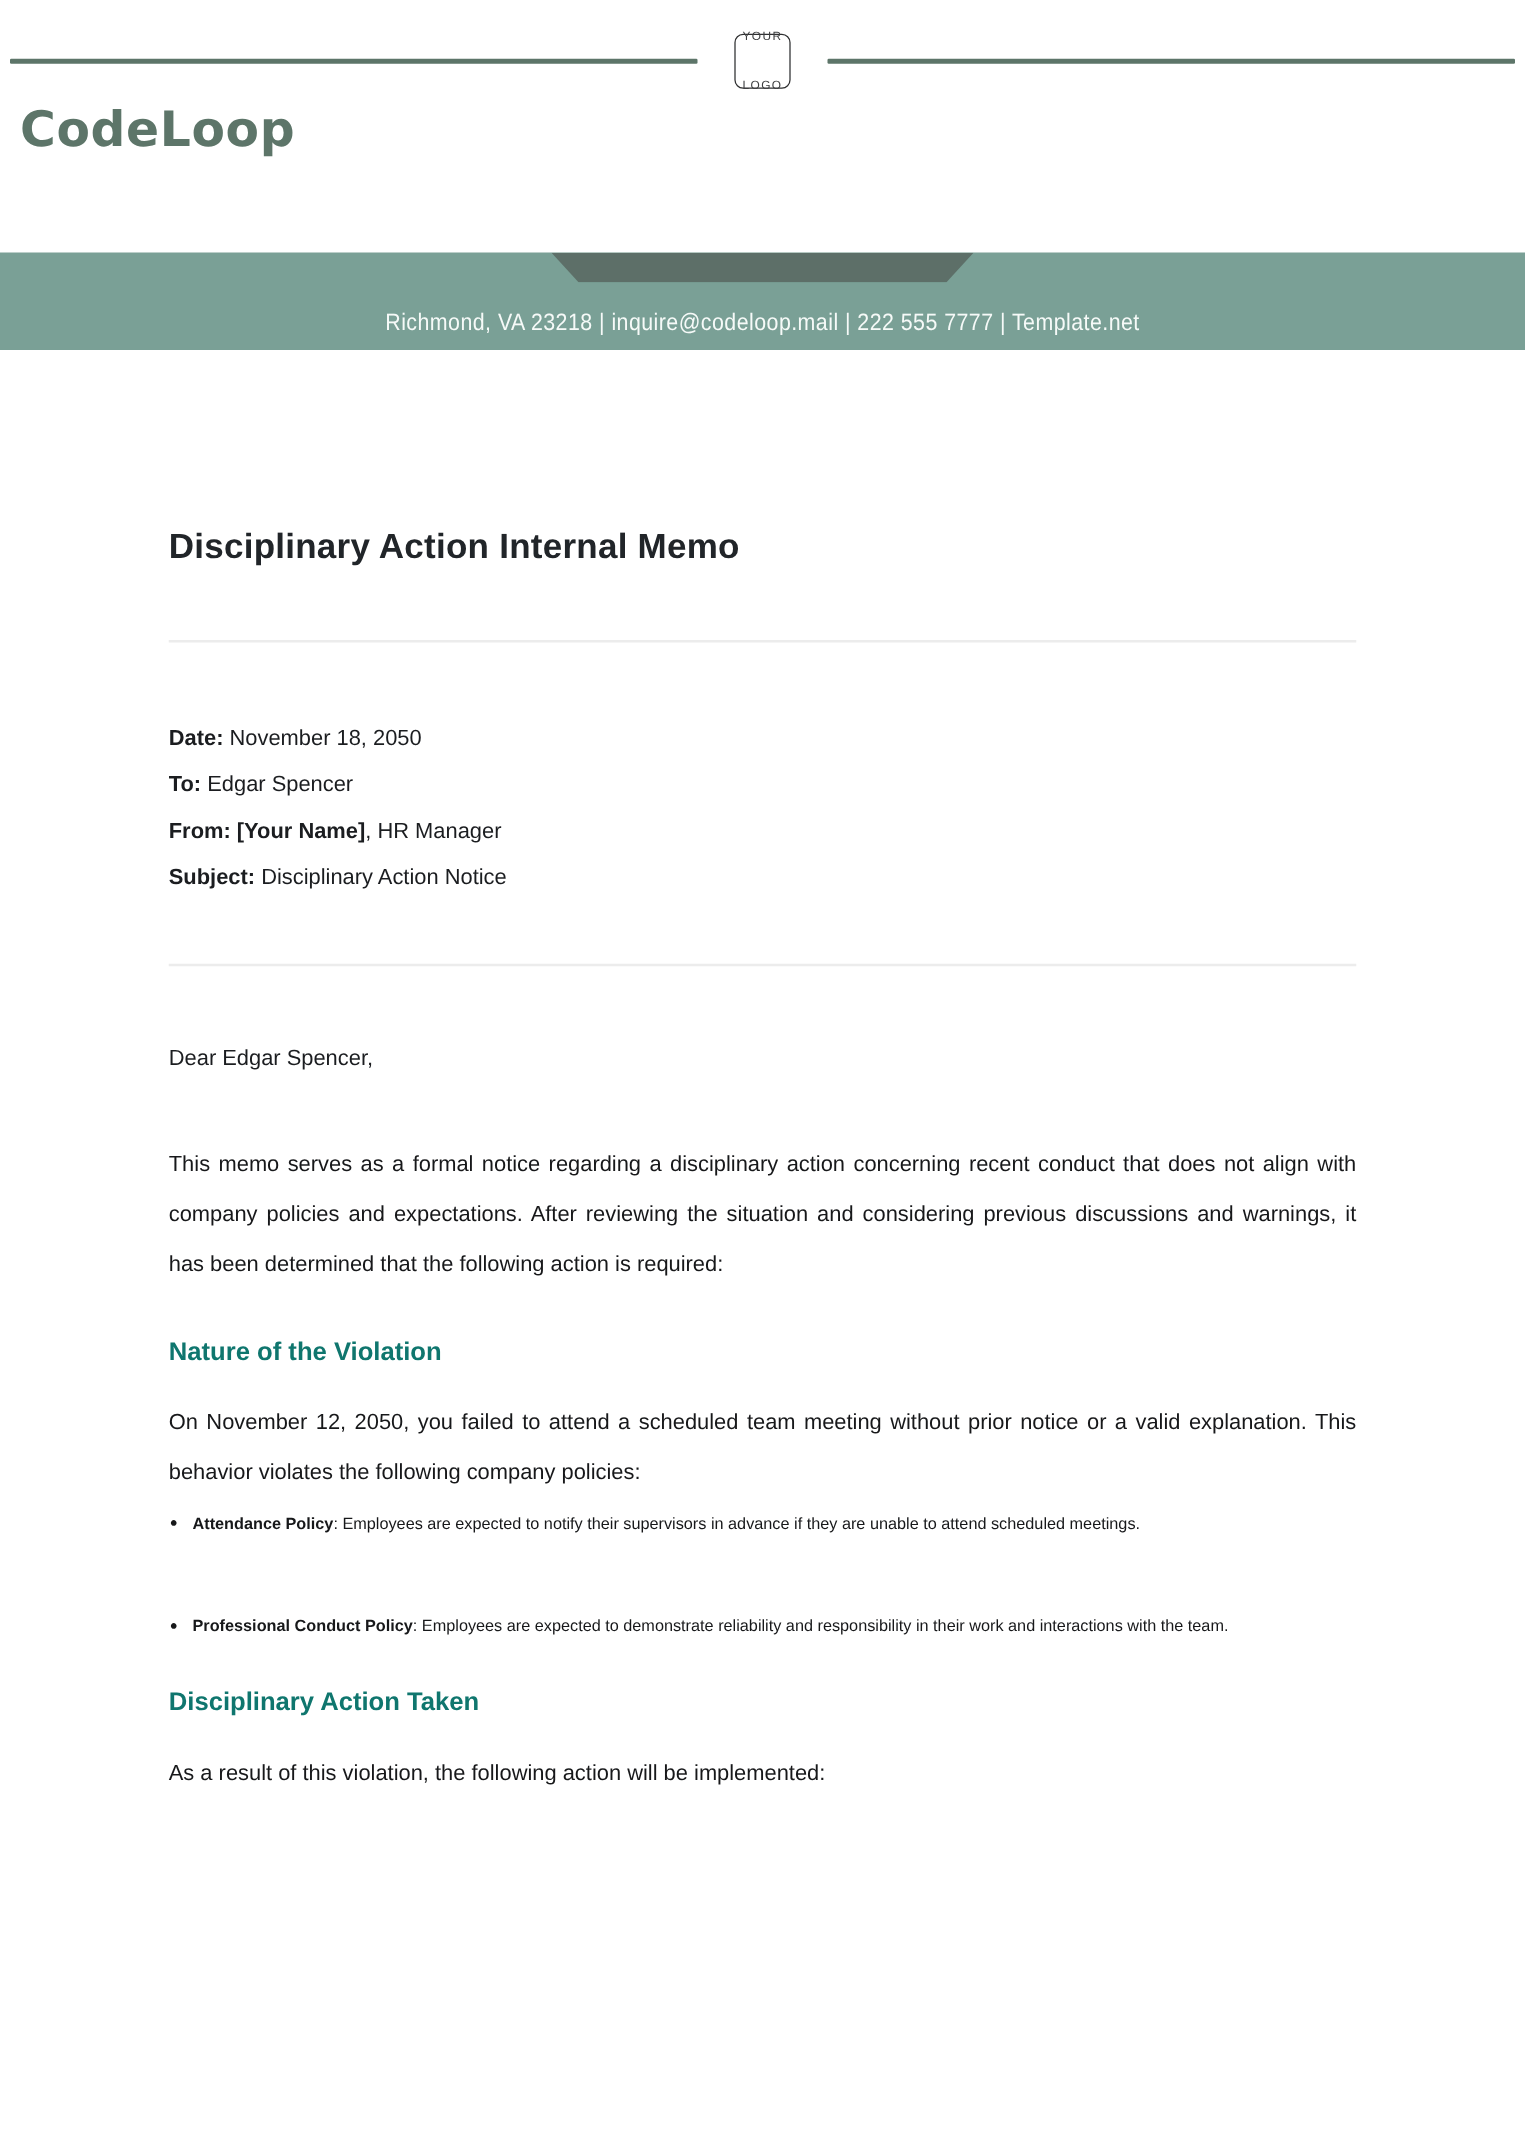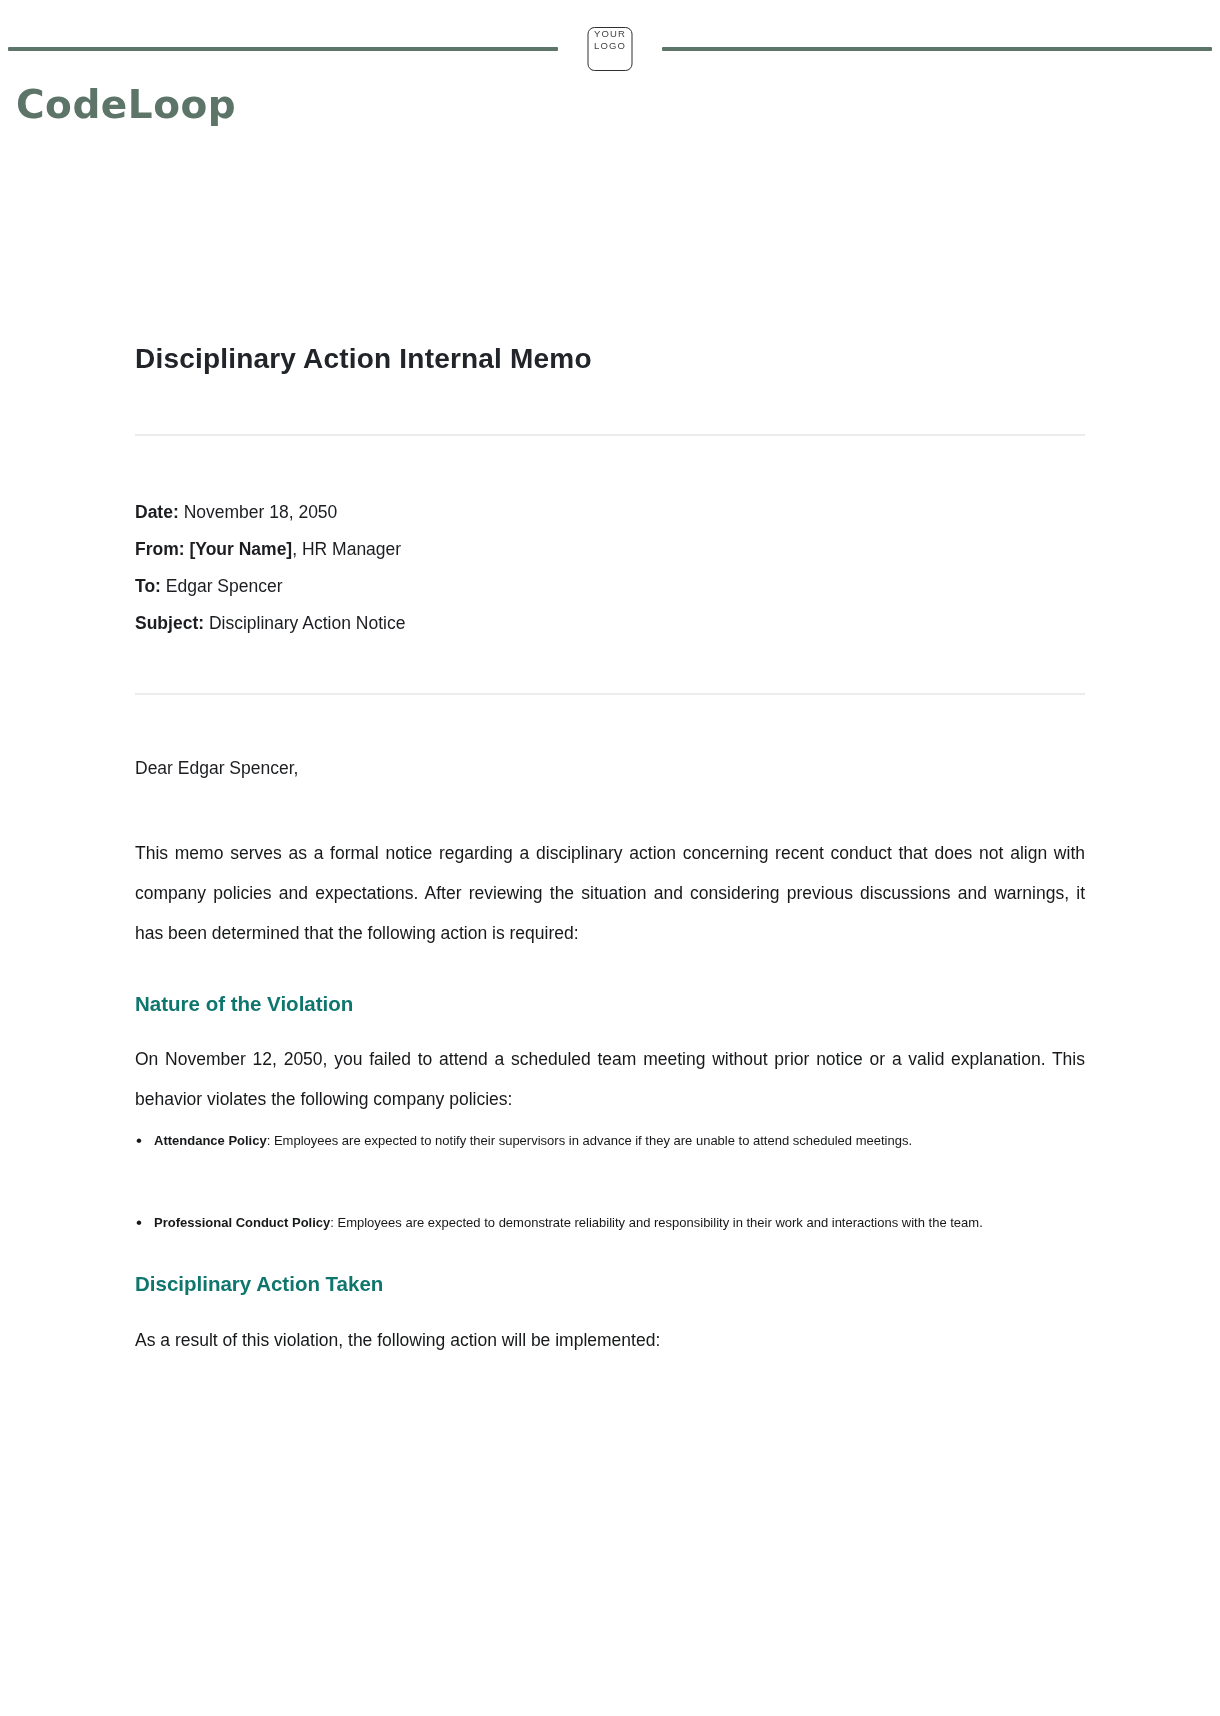--- a/index.html
+++ b/index.html
@@ -21,23 +21,23 @@
     position: absolute; top: 47px; height: 4px;
     background: #5d7569; border-radius: 1px;
   }
   .rule-left  { left: 8px;  width: 550px; }
   .rule-right { right: 8px; width: 550px; }
   .logo-box {
     position: absolute; top: 27px; left: 50%; transform: translateX(-50%);
     width: 45px; height: 44px;
     border: 1.6px solid #2e2f30; border-radius: 7px;
     background: #ffffff;
-    display: flex; flex-direction: column; align-items: center; justify-content: flex-start;
+    display: flex; flex-direction: column; align-items: center; justify-content: center;
     font-size: 9.5px; line-height: 11.5px; letter-spacing: 1.1px;
-    color: #3d3f40; font-weight: 400;
+    color: #3d3f40; font-weight: 400; gap: 28px;
   }
   .brand {
     position: absolute; top: 82px; left: 0; width: 100%;
     text-align: left;
     font-family: "DejaVu Sans", sans-serif;
     font-size: 39px; font-weight: 700; letter-spacing: 0.5px;
     color: #5d7569;
     padding-left: 16px;
   }
 
@@ -118,31 +118,35 @@
   <header class="letterhead">
     <div class="rule rule-left"></div>
     <div class="logo-box">
       <span>YOUR</span>
       <span>LOGO</span>
     </div>
     <div class="rule rule-right"></div>
     <div class="brand">CodeLoop</div>
   </header>
 
+  <div class="banner">
+    <div class="banner-notch"></div>
+    <div class="banner-text">Richmond, VA 23218 | inquire@codeloop.mail | 222 555 7777 | Template.net</div>
+  </div>
 
   <main class="content">
 
     <h1 class="memo-title">Disciplinary Action Internal Memo</h1>
 
     <hr class="divider divider-top">
 
     <div class="meta">
       <p class="meta-row"><strong>Date: </strong><strong></strong><span>November 18, 2050</span></p>
+      <p class="meta-row"><strong>To: </strong><strong></strong><span>Edgar Spencer</span></p>
       <p class="meta-row"><strong>From: </strong><strong>[Your Name]</strong><span>, HR Manager</span></p>
-      <p class="meta-row"><strong>To: </strong><strong></strong><span>Edgar Spencer</span></p>
       <p class="meta-row"><strong>Subject: </strong><strong></strong><span>Disciplinary Action Notice</span></p>
     </div>
 
     <hr class="divider divider-mid">
 
     <p class="greeting">Dear Edgar Spencer,</p>
 
     <p class="para justify">This memo serves as a formal notice regarding a disciplinary action concerning recent conduct that does not align with company policies and expectations. After reviewing the situation and considering previous discussions and warnings, it has been determined that the following action is required:</p>
 
     <h2 class="section-heading">Nature of the Violation</h2>

